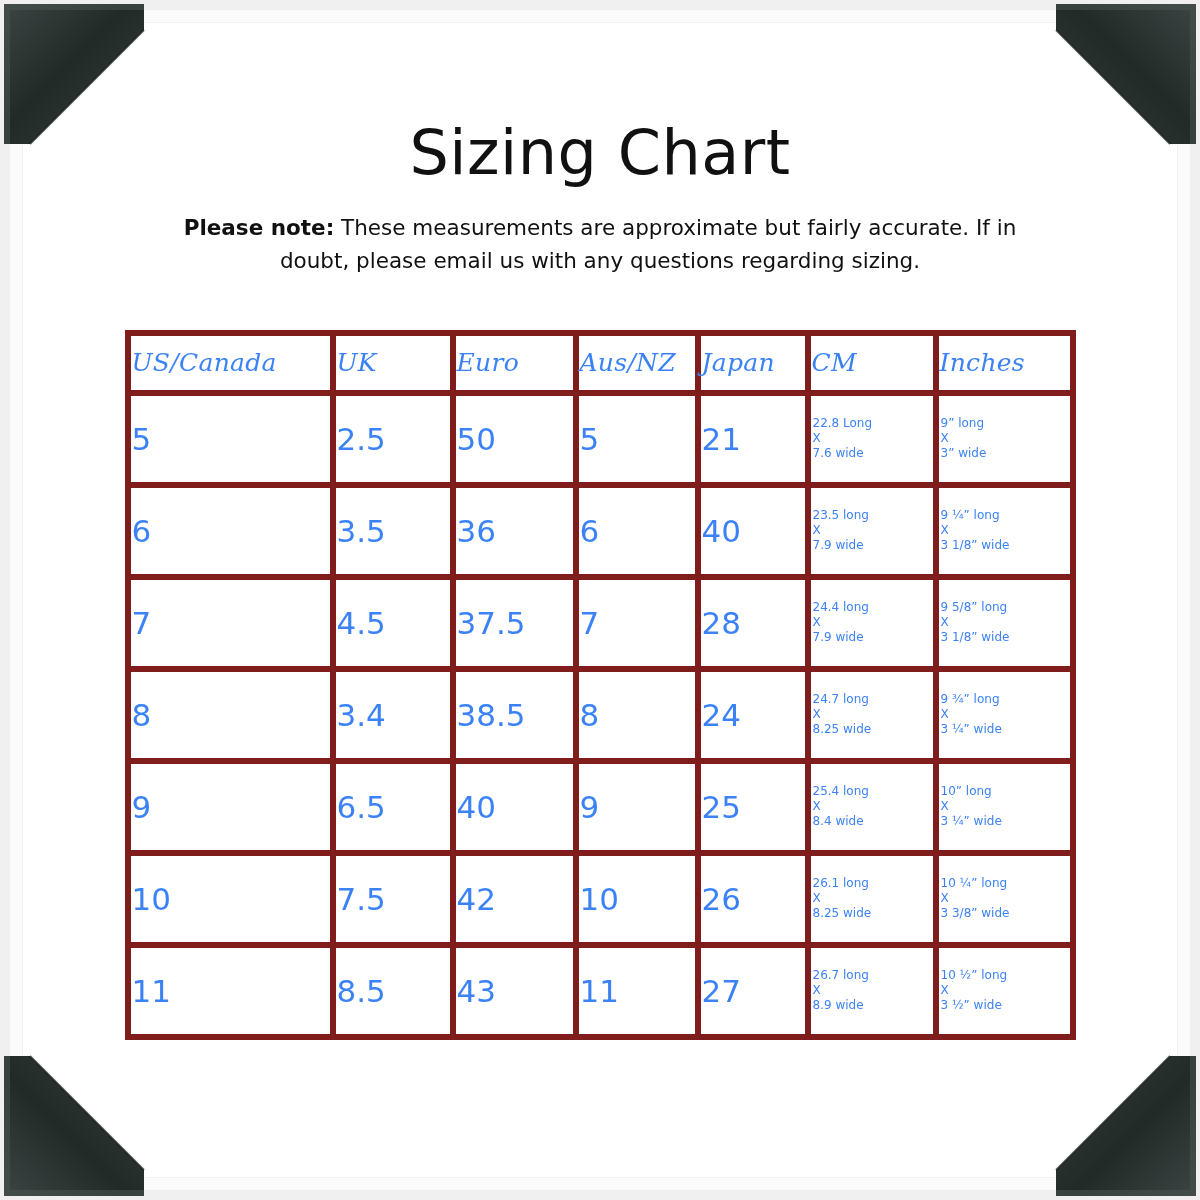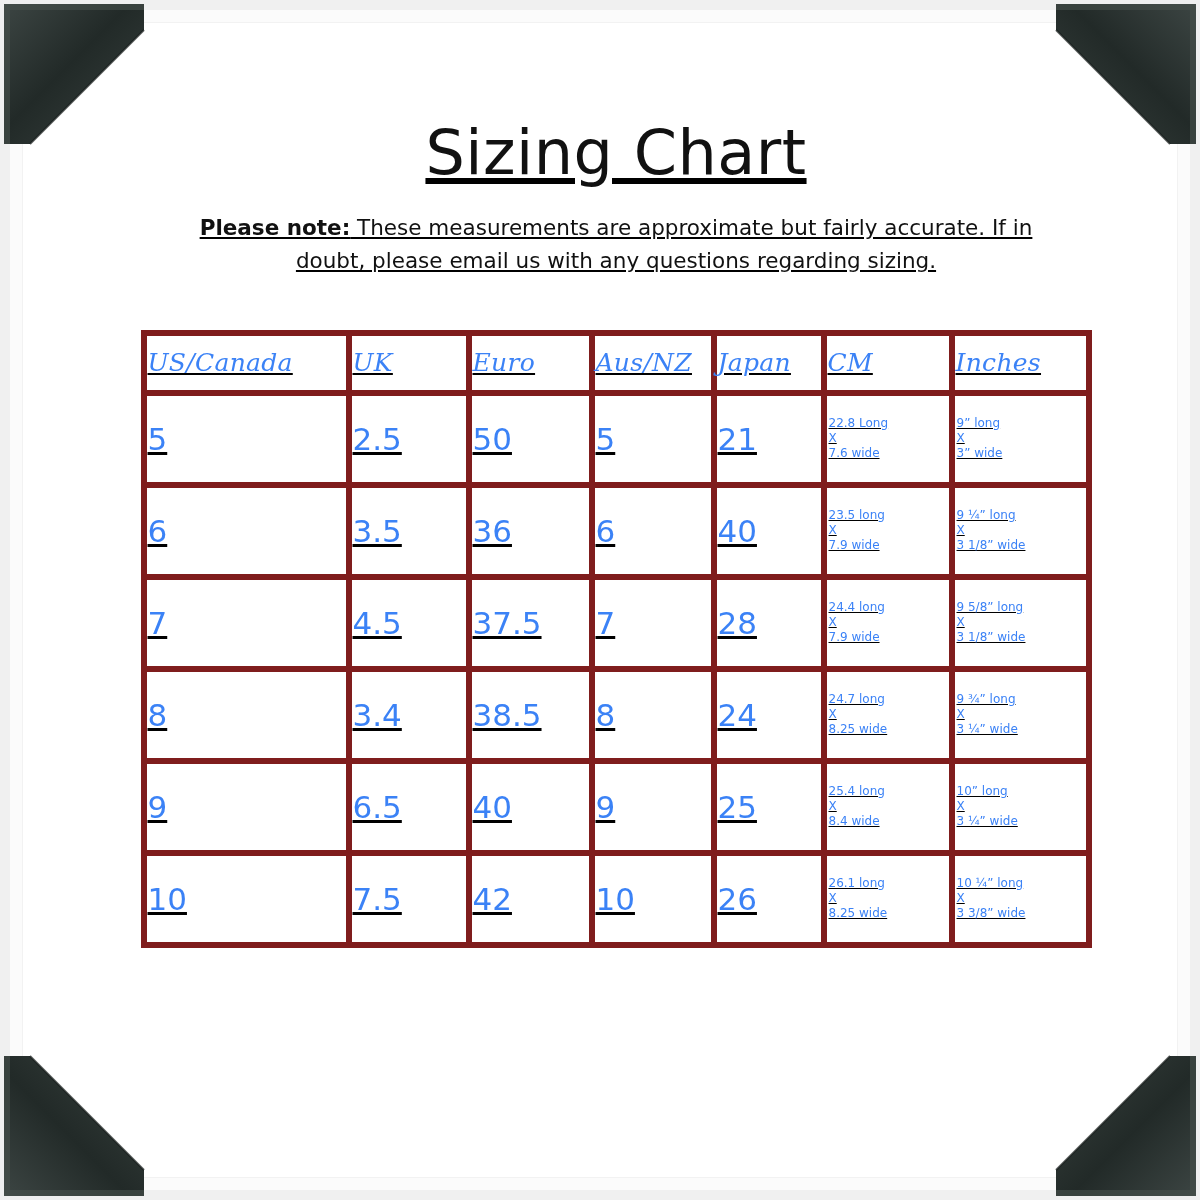--- a/index.html
+++ b/index.html
@@ -47,24 +47,23 @@
     pointer-events: none;
   }
   .corner svg { display: block; }
   .corner-tl { left: 0; top: 0; }
   .corner-tr { right: 0; top: 0; transform: scaleX(-1); }
   .corner-bl { left: 0; bottom: 0; transform: scaleY(-1); }
   .corner-br { right: 0; bottom: 0; transform: scale(-1, -1); }
 
   .content {
     position: absolute;
-    left: 116px;
+    left: 100px;
     top: 120px;
     width: 1000px;
-    text-decoration: underline;
   }
 
   .title {
     text-align: center;
     font-size: 62px;
     line-height: 1.05;
     font-weight: 400;
     color: #111111;
     letter-spacing: 0.5px;
     margin: 0 0 26px 0;
@@ -294,17 +293,34 @@
             <div>26.1 long</div>
             <div>X</div>
             <div>8.25 wide</div>
           </td>
           <td class="meas">
             <div>10 ¼” long</div>
             <div>X</div>
             <div>3 3/8” wide</div>
           </td>
         </tr>
+        <tr>
+          <td class="num">11</td>
+          <td class="num">8.5</td>
+          <td class="num">43</td>
+          <td class="num">11</td>
+          <td class="num">27</td>
+          <td class="meas">
+            <div>26.7 long</div>
+            <div>X</div>
+            <div>8.9 wide</div>
+          </td>
+          <td class="meas">
+            <div>10 ½” long</div>
+            <div>X</div>
+            <div>3 ½” wide</div>
+          </td>
+        </tr>
       </tbody>
     </table>
 
   </div>
 </div>
 
 </body></html>

